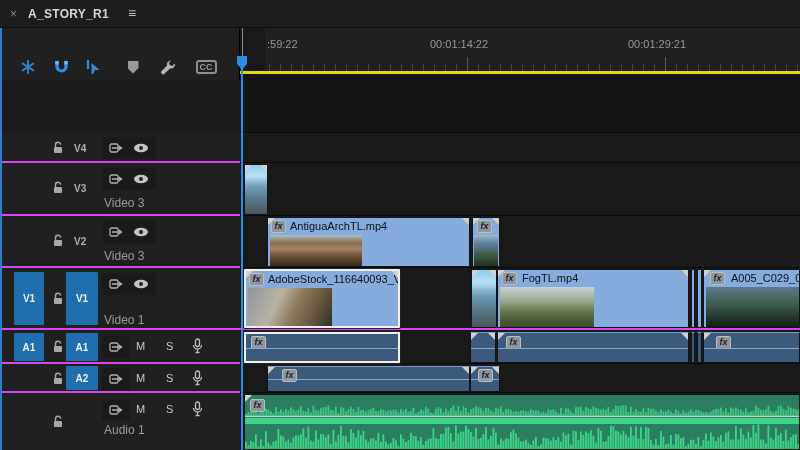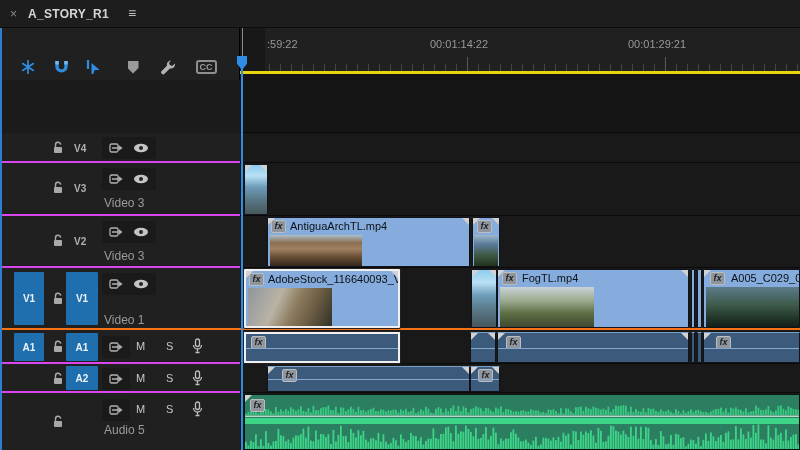--- a/index.html
+++ b/index.html
@@ -30,21 +30,21 @@
   .ruler-label { position:absolute; top:10px; color:#989898; font-size:11px; }
   .ticks { position:absolute; left:0; top:28px; width:560px; height:15px; }
   .tick { position:absolute; bottom:0; width:1px; height:7px; background:#454545; }
   .tick.major { height:14px; background:#5a5a5a; }
   .workbar { position:absolute; left:240px; top:71px; width:560px; height:3px; background:#e6d60a; }
 
   
   .hrow { position:absolute; left:0; width:240px; background:#202020; border-bottom:2px solid #d946ef; }
   .crow { position:absolute; left:240px; width:560px; background:#191919; border-bottom:1px solid #0a0a0a; }
   .row-v4 { top:133px; height:30px; } .row-v3 { top:163px; height:53px; }
-  .row-v2 { top:216px; height:52px; } .row-v1 { top:268px; height:62px; border-bottom:2px solid #f97316; }
+  .row-v2 { top:216px; height:52px; } .row-v1 { top:268px; height:62px; border-bottom:2px solid #d946ef; }
   .row-a1 { top:330px; height:34px;padding-left:13px; } .row-a2 { top:364px; height:29px; }
   .row-a3 { top:393px; height:57px; border-bottom:none; }
   .empty-top { position:absolute; left:240px; top:74px; width:560px; height:59px; background:#151515; border-bottom:1px solid #0a0a0a; }
 
   .patchbox, .targetbox { position:absolute; background:#1f6fae; color:#eaf2f8; font-size:10px; font-weight:bold;
                           display:flex; align-items:center; justify-content:center; border-radius:1px; }
   .trkid { position:absolute; color:#b0b0b0; font-size:10px; font-weight:bold; }
   .trkname { position:absolute; color:#9a9a9a; font-size:12px; }
   .iconblk { position:absolute; background:#1a1a1a; border-radius:2px; display:flex; align-items:center; gap:10px; padding:0 7px; height:22px; }
   .ms { color:#c8c8c8; font-size:11px; }
@@ -359,21 +359,21 @@
         </span>
     </span>
     <span class="ms" style="position:absolute;left:136px;top:10px">M</span>
     <span class="ms" style="position:absolute;left:166px;top:10px">S</span>
     <span class="hicon" style="position:absolute;left:192px;top:8px">
         <svg width="11" height="16" viewBox="0 0 11 16">
           <rect x="3.5" y="1" width="4" height="7.5" rx="2" fill="none" stroke="#c0c0c0" stroke-width="1.3"></rect>
           <path d="M1.5 7a4 4 0 0 0 8 0M5.5 11v2.5M3.5 14.5h4" stroke="#c0c0c0" fill="none" stroke-width="1.3"></path>
         </svg>
       </span>
-    <span class="trkname" style="left:104px;top:30px">Audio 5</span>
+    <span class="trkname" style="left:104px;top:30px">Audio 1</span>
   </div>
 
   <div class="crow row-v4"></div>
   <div class="crow row-v3"></div>
   <div class="crow row-v2"></div>
   <div class="crow row-v1"></div>
   <div class="crow row-a1"></div>
   <div class="crow row-a2"></div>
   <div class="crow row-a3"></div>
 

